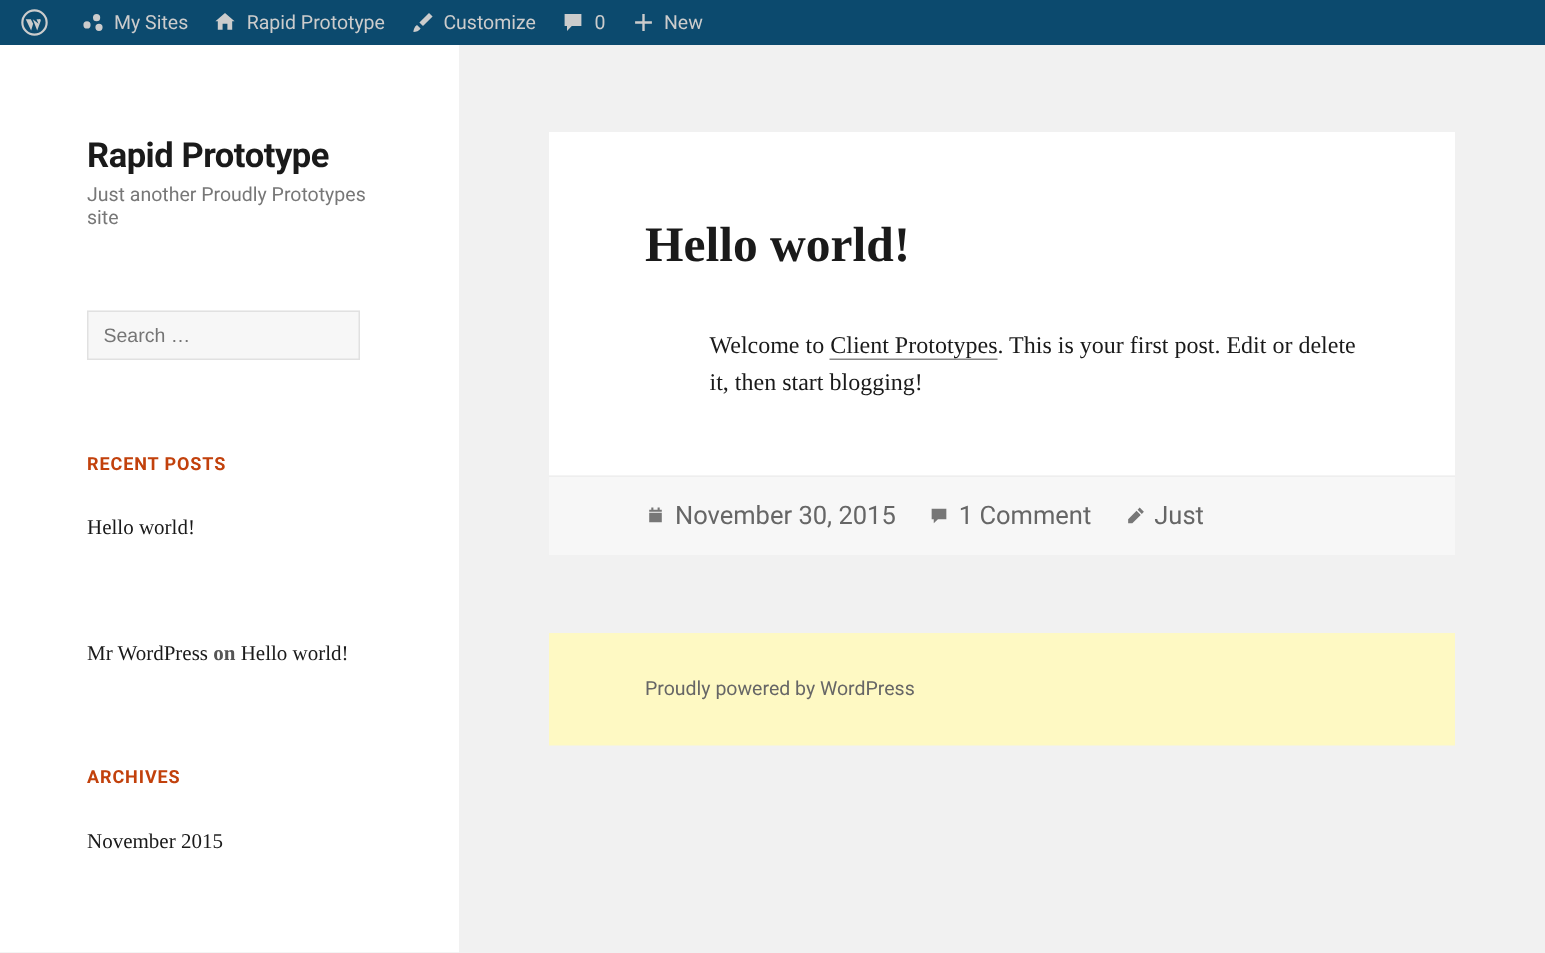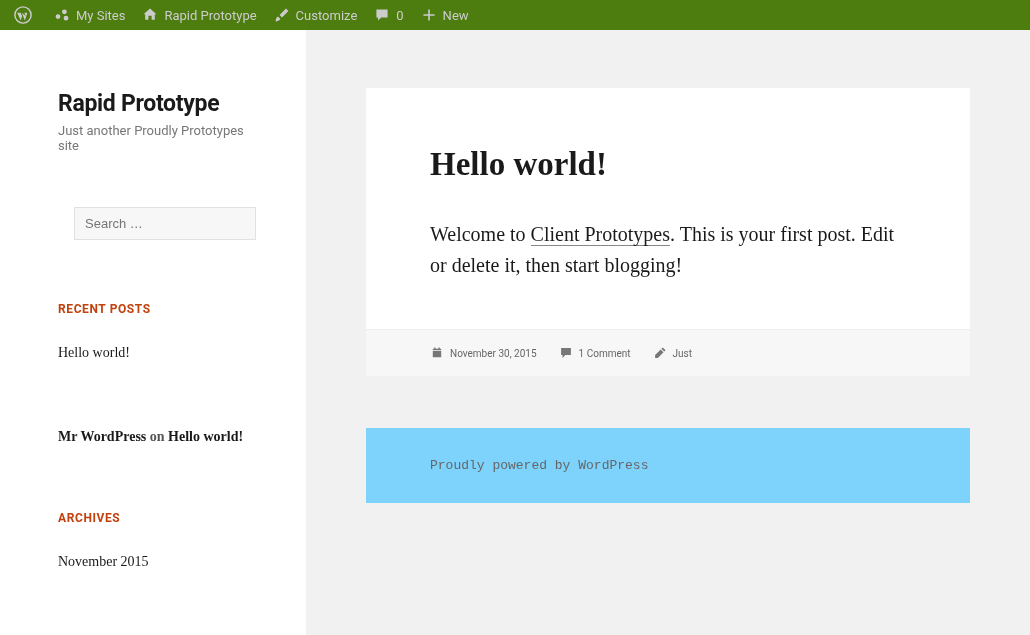--- a/index.html
+++ b/index.html
@@ -6,21 +6,21 @@
   html, body { width: 1030px; height: 635px; overflow: hidden; }
   body {
     font-family: -apple-system, BlinkMacSystemFont, "Segoe UI", Roboto, "Helvetica Neue", Arial, sans-serif;
     background: #f1f1f1;
     color: #1a1a1a;
   }
 
   
   .admin-bar {
     height: 30px;
-    background: #4d7c0f;
+    background: #0c4a6e;
     color: #eee;
     display: flex;
     align-items: flex-end;
     font-size: 13px;
     padding: 0 6px;
   }
   .admin-item {
     display: flex;
     align-items: center;
     padding: 0 8px;
@@ -49,21 +49,20 @@
     color: #1a1a1a;
     letter-spacing: -0.3px;
   }
   .tagline {
     font-size: 13px;
     color: #777;
     margin-top: 6px;
   }
   .search-box {
     margin-top: 54px;
-    margin-left: 16px;
   }
   .search-box input {
     width: 182px;
     padding: 8px 10px;
     border: 1px solid #e1e1e1;
     background: #f7f7f7;
     font-size: 13px;
     color: #555;
     outline: none;
   }
@@ -81,21 +80,20 @@
   .widget-item {
     font-size: 14px;
     color: #1a1a1a;
     line-height: 1.6;
     font-family: Georgia, serif;
   }
   .widget-item a, .widget-item .lk {
     color: #1a1a1a;
     text-decoration: none;
     border-bottom: 1px solid rgba(0,0,0,0);
-    font-weight: bold;
   }
   .rc-on { color: #555; font-weight: bold; }
 
   
   .main {
     flex: 1;
     padding: 58px 60px 0 60px;
     position: relative;
   }
   .article {
@@ -107,56 +105,56 @@
   }
   .article-body h1 {
     font-family: Georgia, "Times New Roman", serif;
     font-size: 33px;
     font-weight: 700;
     color: #1a1a1a;
     margin-bottom: 36px;
   }
   .article-body p {
     font-family: Georgia, serif;
-    font-size: 20px;
+    font-size: 16px;
     line-height: 1.55;
     color: #1a1a1a;
+    margin-left: 43px;
   }
   .article-body p .lk2 {
     color: #1a1a1a;
     border-bottom: 1px solid #888;
     text-decoration: none;
     cursor: pointer;
   }
   .article-footer {
     background: #f7f7f7;
     border-top: 1px solid #eee;
     padding: 16px 64px;
     display: flex;
     align-items: center;
-    font-size: 10px;
+    font-size: 17px;
     color: #666;
   }
   .meta-item {
     display: flex;
     align-items: center;
     margin-right: 22px;
     cursor: pointer;
   }
   .meta-item .mic {
     width: 14px; height: 14px; margin-right: 6px; display:inline-flex; align-items:center; justify-content:center;
   }
 
   .site-footer {
-    background: #7dd3fc;
+    background: #fef9c3;
     margin-top: 52px;
     padding: 30px 64px;
     font-size: 13px;
     color: #666;
-    font-family: Liberation Mono, monospace;
   }
   .site-footer span { cursor: pointer; }
 
   svg { display:block; }
 </style>
 </head>
 <body>
 
 <div class="admin-bar">
   <div class="admin-item">

